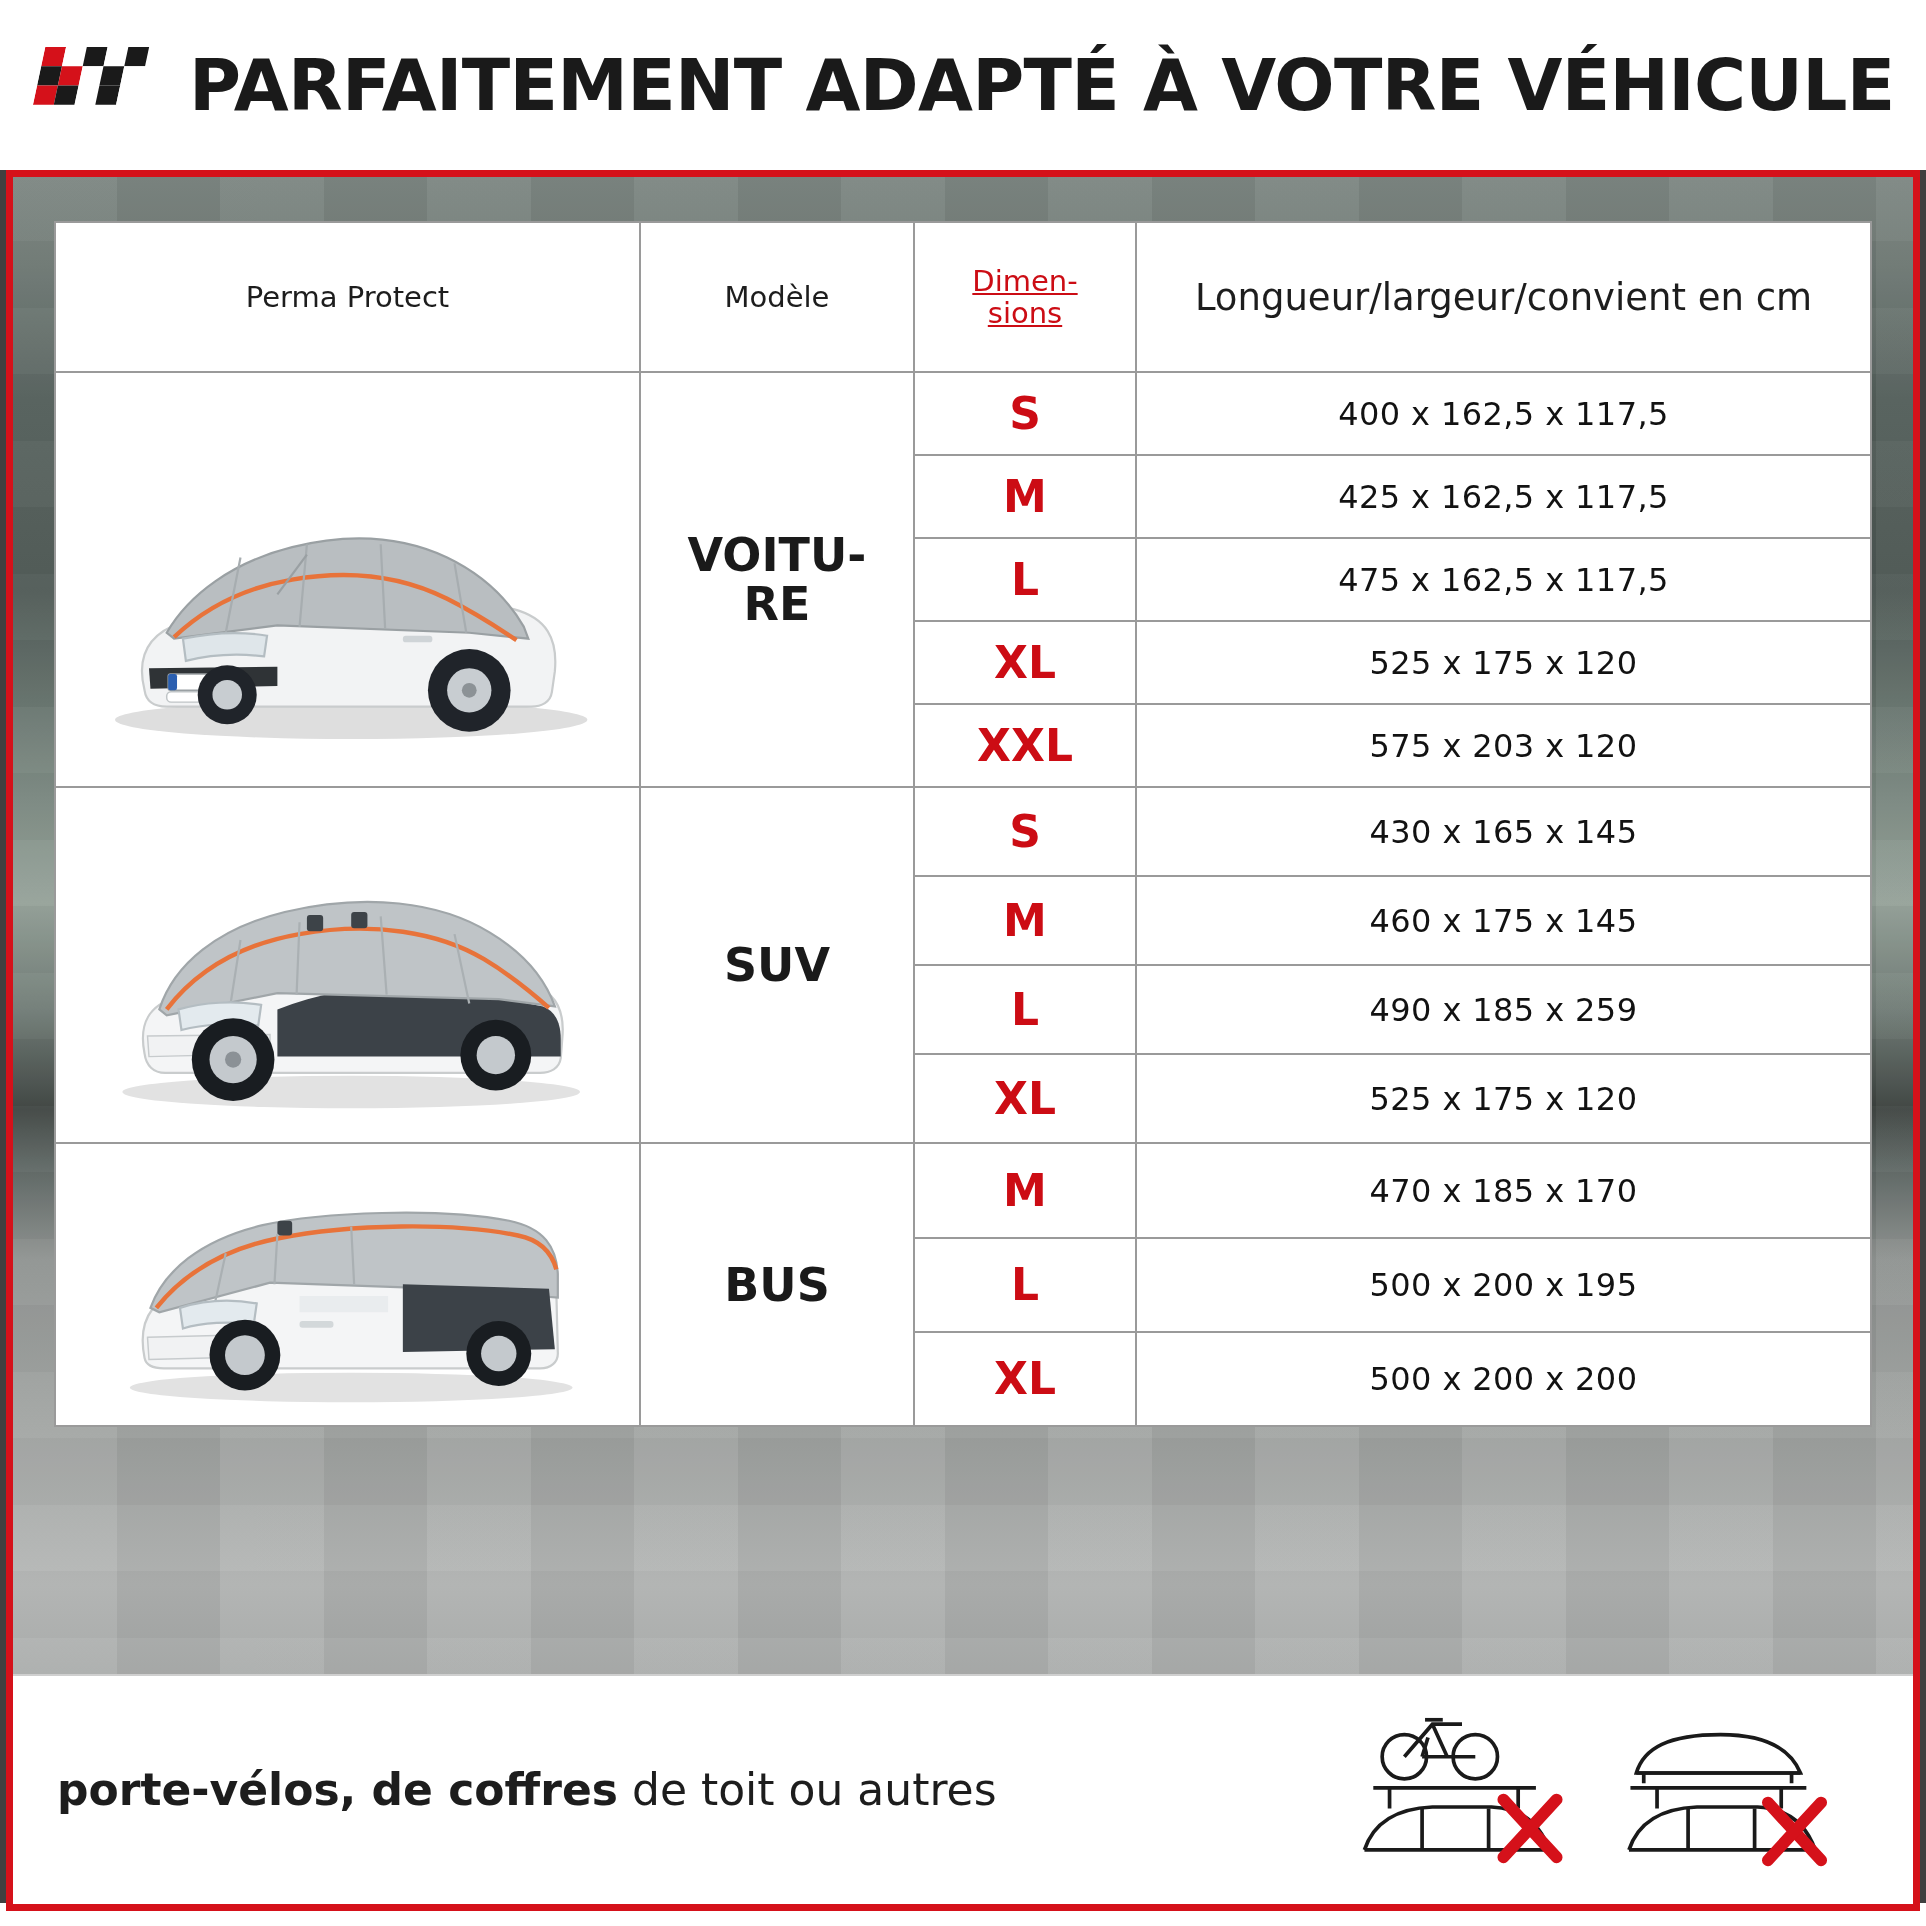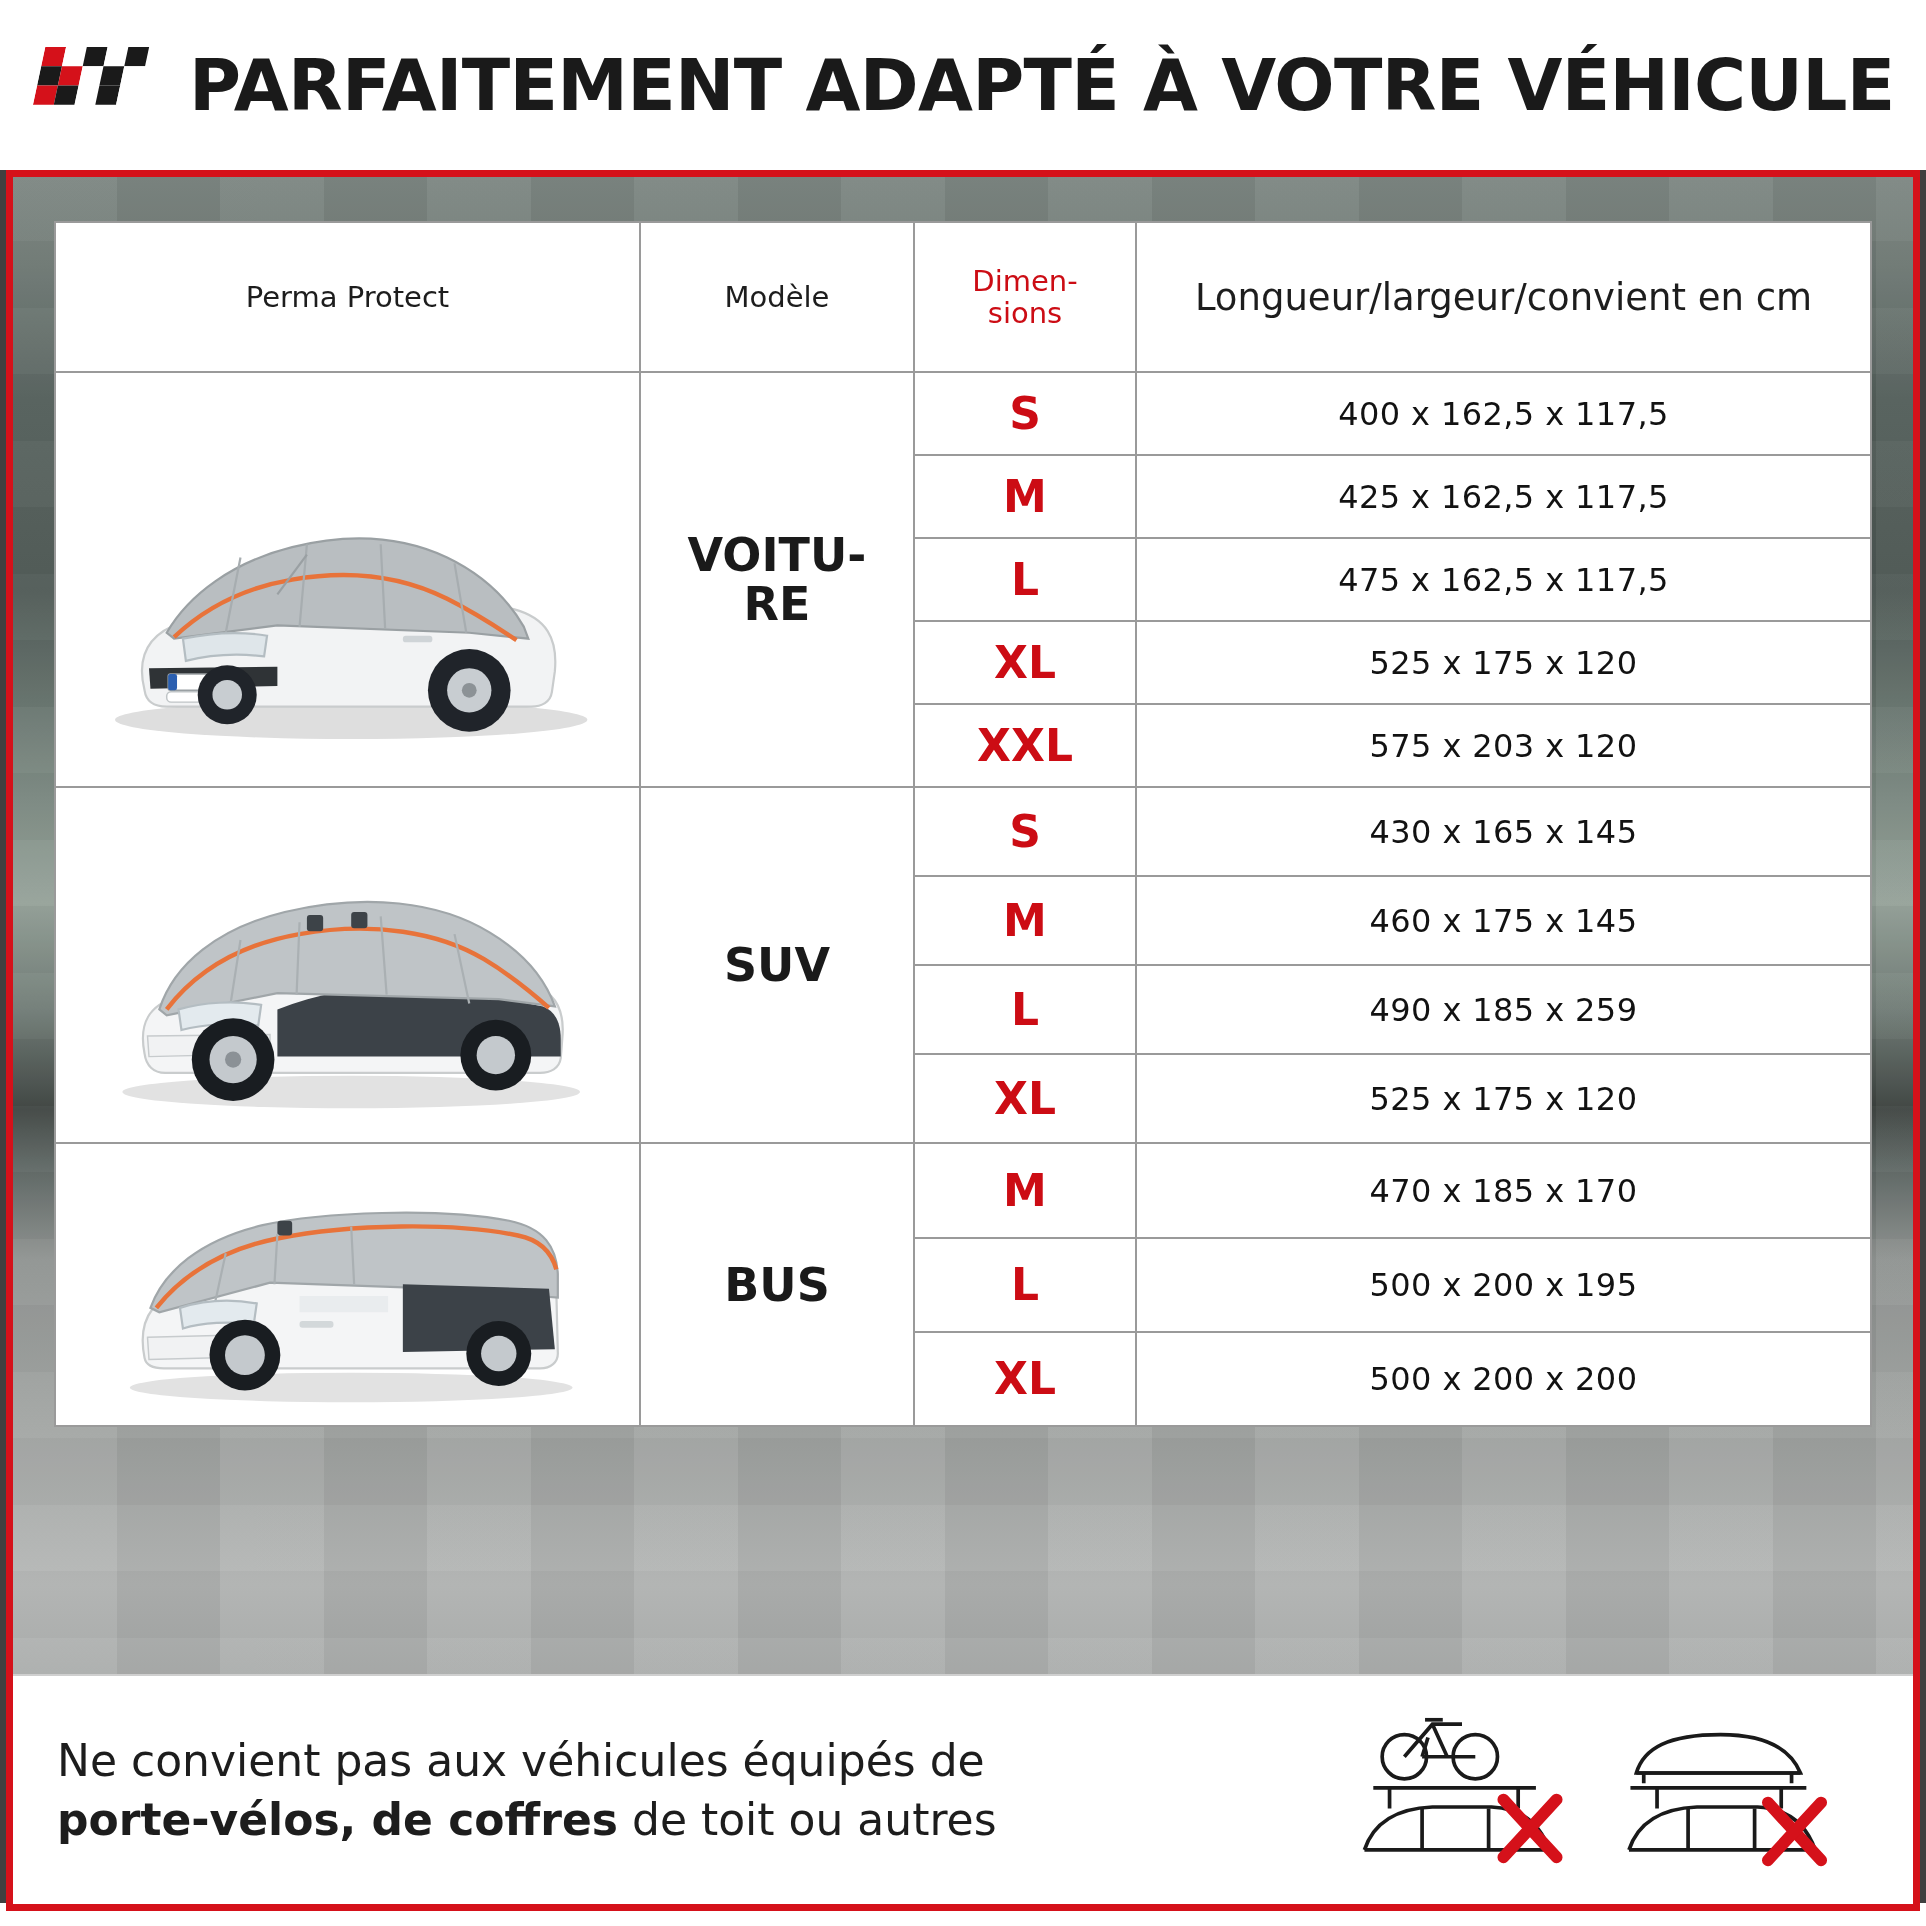--- a/index.html
+++ b/index.html
@@ -107,20 +107,21 @@
 
   thead td {
     height: 148px;
     font-size: 29px;
     color: #1d1d1d;
     font-weight: normal;
   }
   .head-dim {
     color: #cc0c14;
     line-height: 1.12;
+    text-decoration: underline;
   }
   .head-meas {
     font-size: 37px;
     padding: 0 18px;
   }
 
   .model-cell {
     font-size: 46px;
     font-weight: bold;
     color: #1a1a1a;
@@ -388,21 +389,20 @@
           <tr>
             <td class="dim-cell">XL</td>
             <td class="meas-cell">500 x 200 x 200</td>
           </tr>
         </tbody>
       </table>
     </div>
 
     <div class="note">
       <div class="note-text">
-        <div>Ne convient pas aux véhicules équipés de</div>
         <div>
           <b>porte-vélos, de coffres</b><span> de toit ou autres</span>
         </div>
       </div>
       <div class="note-icons">
         <svg width="222" height="170" viewBox="0 0 300 230">
           <g fill="none" stroke="#1a1a1a" stroke-width="5">
 
             <circle cx="72" cy="70" r="30"></circle>
             <circle cx="168" cy="70" r="30"></circle>

